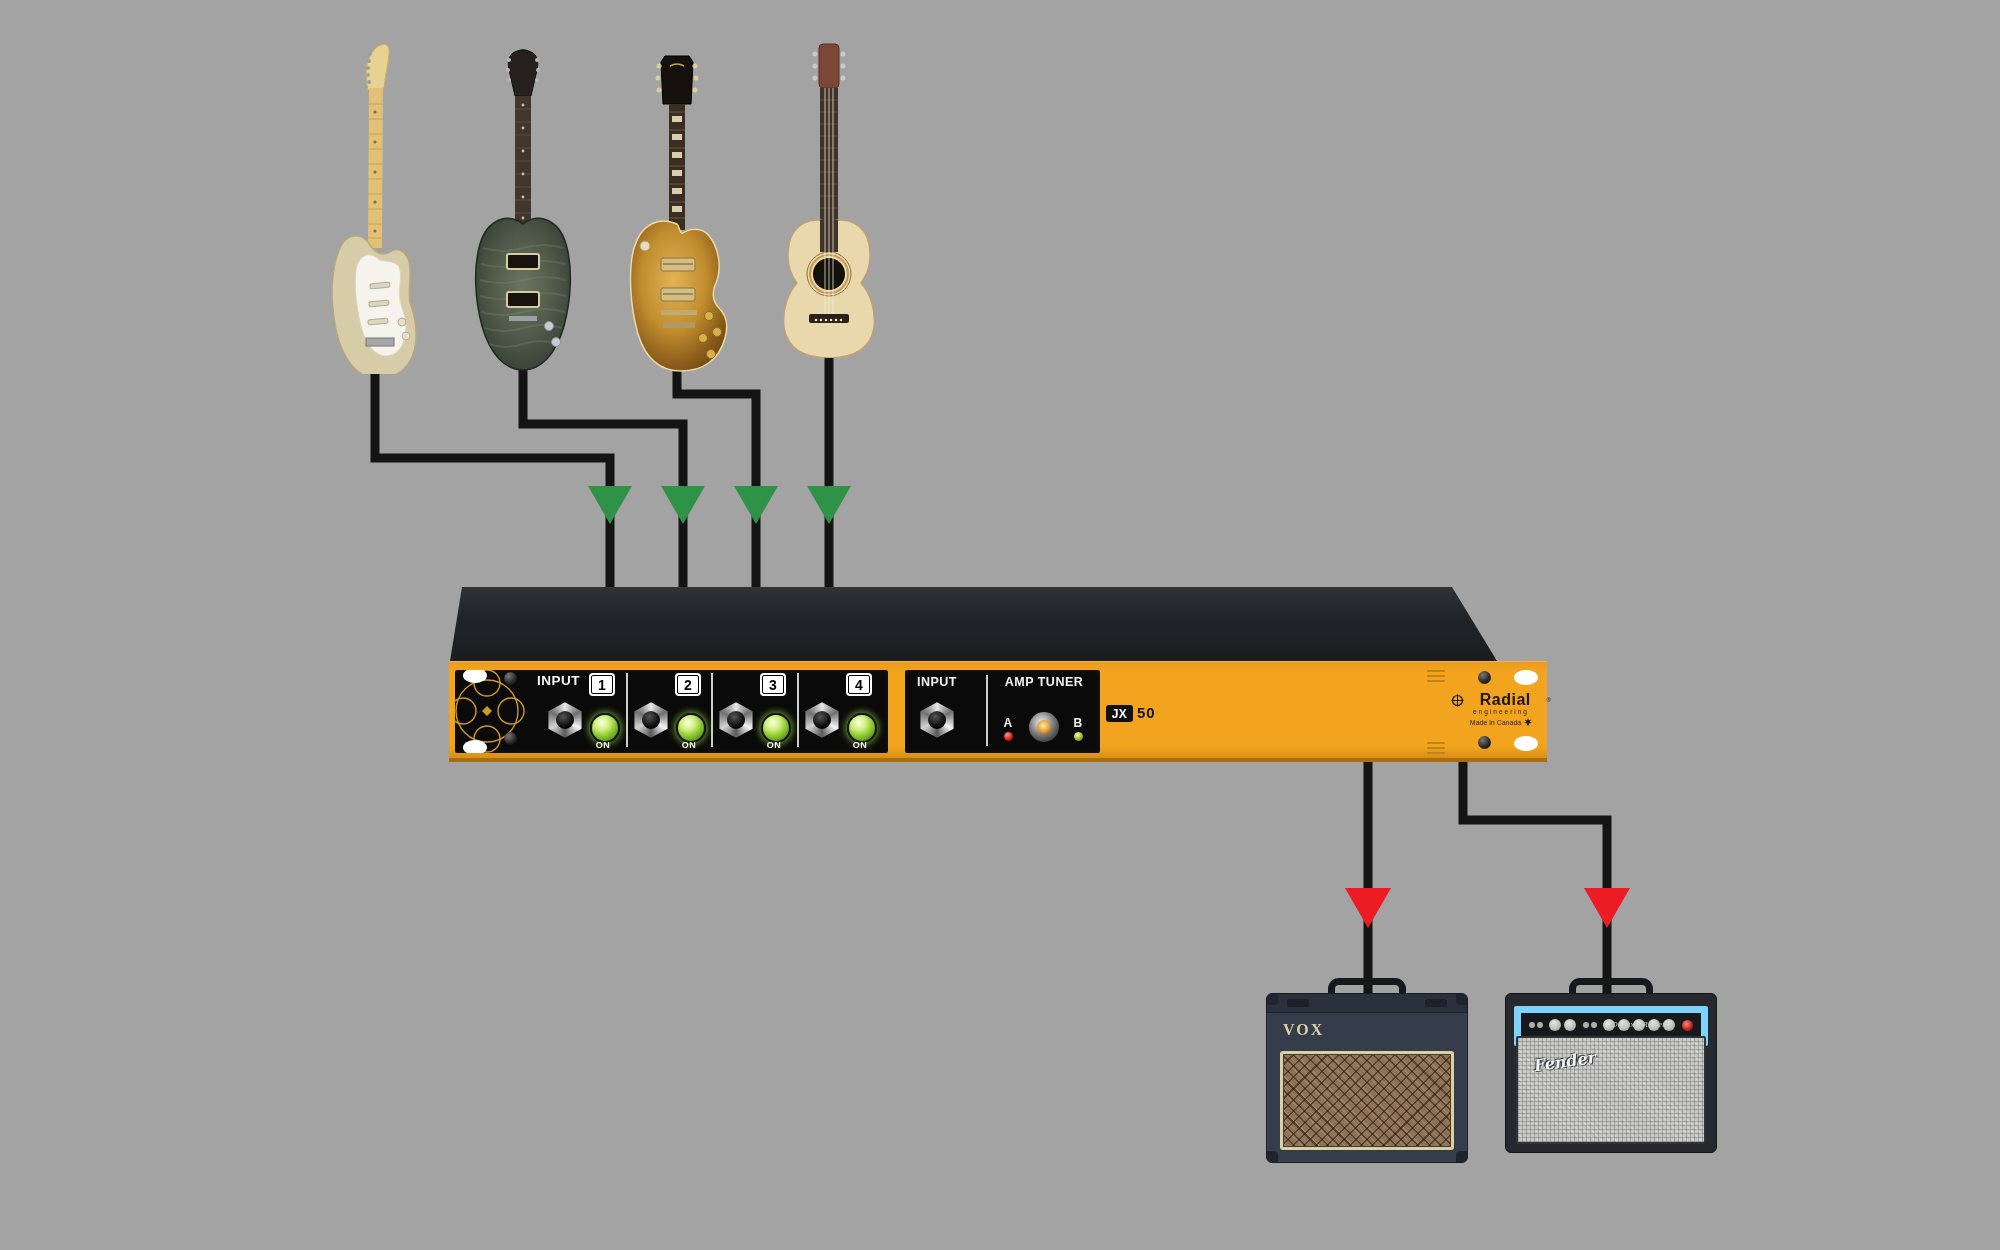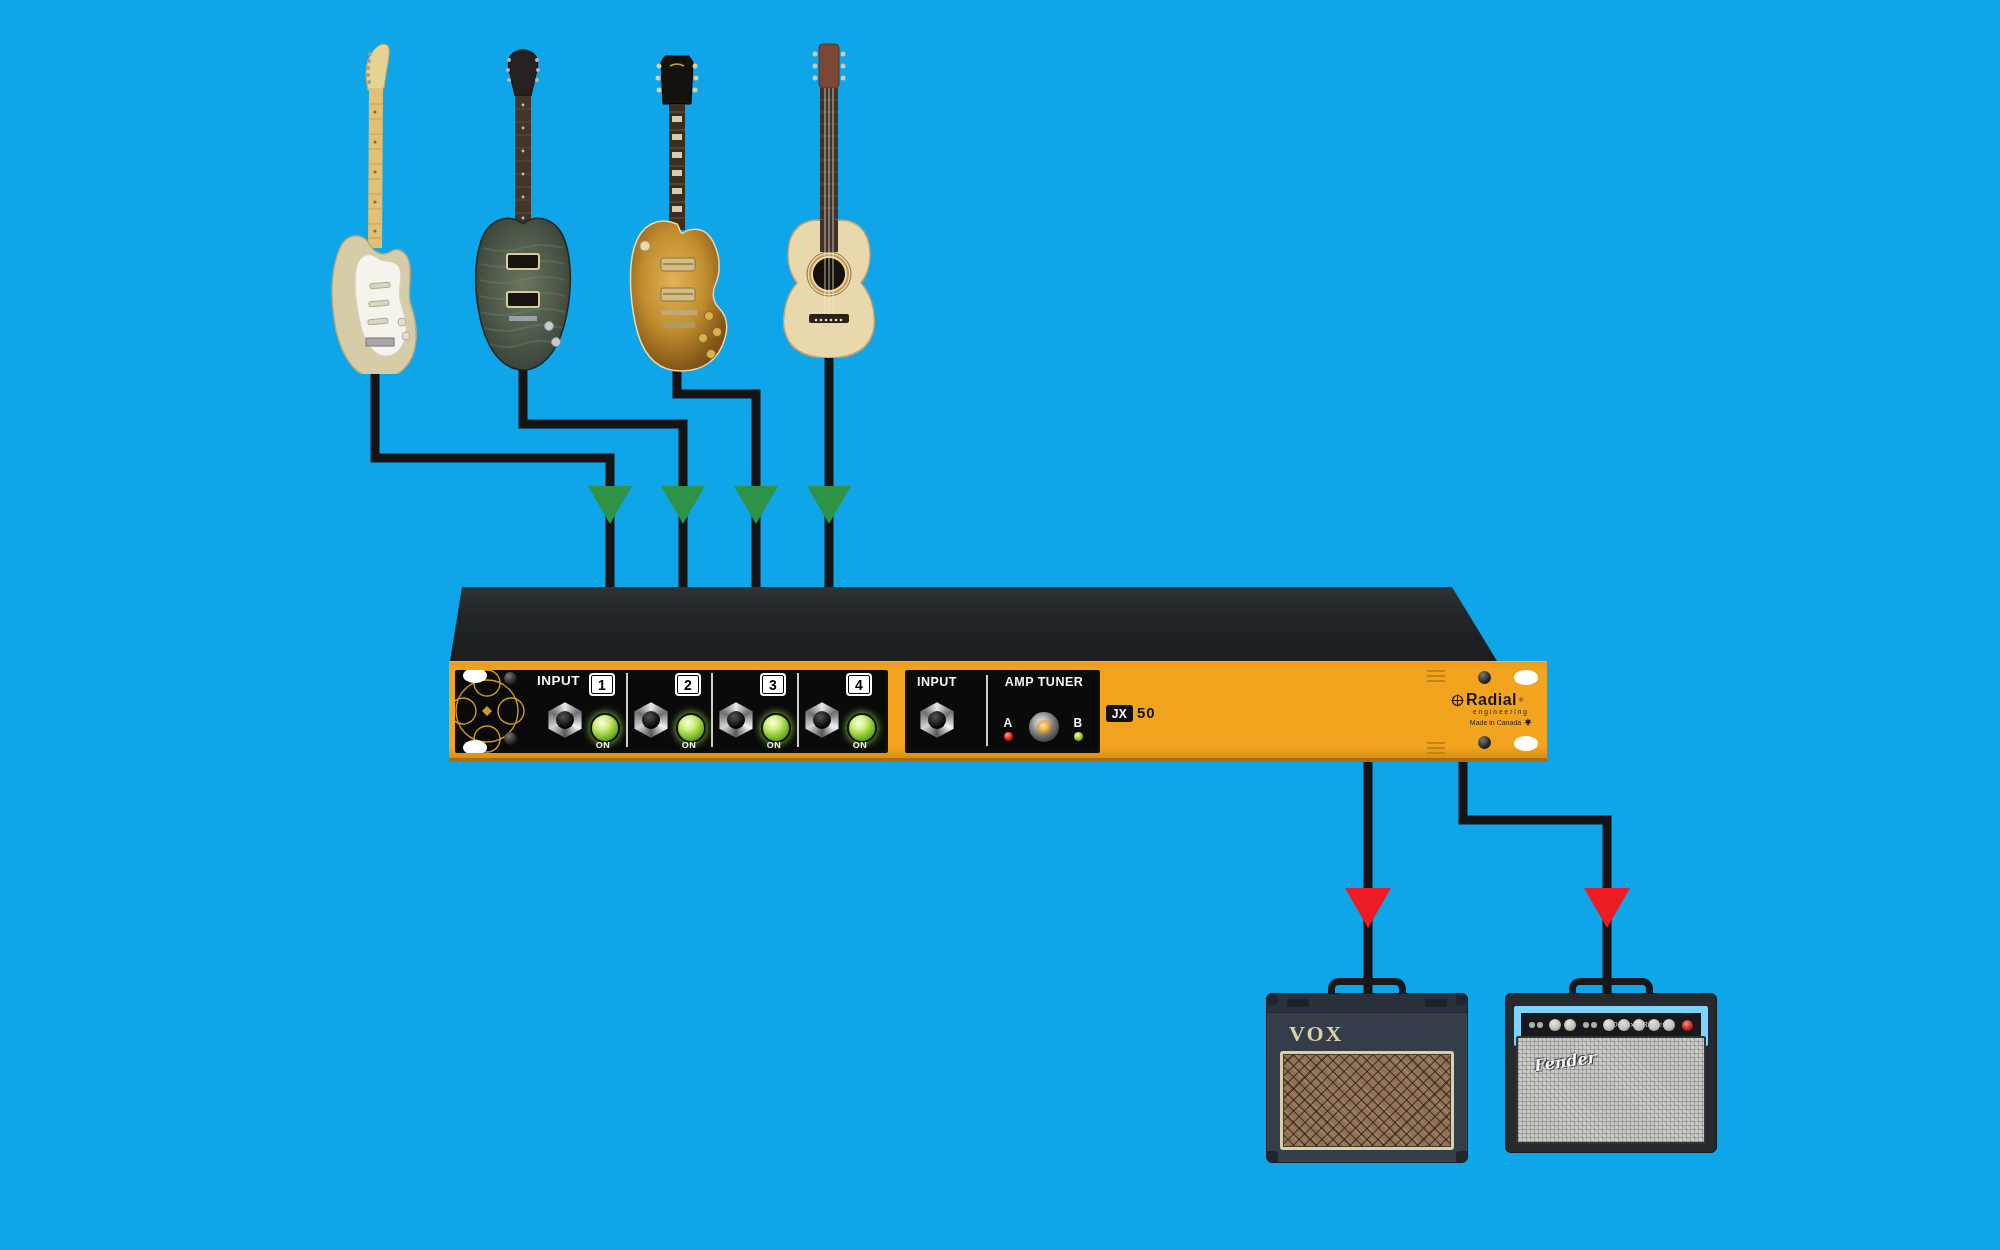--- a/index.html
+++ b/index.html
@@ -1,16 +1,16 @@
 <!DOCTYPE html>
 <html style="--panel-yellow: #F2A41F; --inset-black: #0A0A0A; --cable-black: #141414; --arrow-green: #2E9247; --arrow-red: #ED1C24; --vox-cabinet: #363D4A; --vox-grille: #8D7257; --vox-cream: #D9D0A6; --fender-black: #26292D; --fender-grille: #C6C7C1;"><head>
 <meta charset="utf-8">
 <style>
   html,body{margin:0;padding:0;background:#ffffff;}
-  .stage{position:relative;width:2000px;height:1250px;background:#0ea5e9;overflow:hidden;
+  .stage{position:relative;width:2000px;height:1250px;background:#a3a3a3;overflow:hidden;
          font-family:"Liberation Sans", sans-serif;}
   svg{display:block;}
 
   
   #cable-layer{position:absolute;left:0;top:0;z-index:1;}
   .cable{fill:none;stroke:var(--cable-black,#141414);stroke-width:9;stroke-linejoin:miter;}
   .arrow-green{fill:var(--arrow-green,#2E9247);}
   .arrow-red{fill:var(--arrow-red,#ED1C24);}
 
   
@@ -51,37 +51,37 @@
   .ab-button{position:absolute;width:30px;height:30px;border-radius:50%;
     background:radial-gradient(circle at 42% 36%,#f2f2f2,#bdbdbd 22%,#7e7e7e 45%,#4a4a4a 70%,#2e2e2e);}
   .ab-button::after{content:'';position:absolute;inset:8px;border-radius:50%;
     background:radial-gradient(circle at 45% 40%,#ffecb0,#e09a2e 55%,#7c4a0e);}
   .jx-badge{position:absolute;left:657px;top:44px;width:27px;height:17px;background:#101010;
     border-radius:3px;color:#fff;font-weight:bold;font-size:12px;display:flex;align-items:center;
     justify-content:center;letter-spacing:.5px;}
   .jx-num{position:absolute;left:688px;top:43px;color:#141414;font-weight:bold;font-size:15px;letter-spacing:1px;}
   .vent{position:absolute;width:18px;height:2px;background:#c0competent;background:#c08414;border-radius:1px;}
   .radial-logo{position:absolute;left:1002px;top:30px;width:100px;text-align:center;color:#171513;}
-  .radial-row{display:flex;align-items:center;justify-content:flex-start;gap:2px;}
+  .radial-row{display:flex;align-items:center;justify-content:space-between;gap:2px;}
   .radial-word{font-size:16px;font-weight:bold;letter-spacing:.5px;}
   .radial-reg{font-size:6px;vertical-align:top;}
   .radial-sub{font-size:6.5px;letter-spacing:2px;margin-top:-1px;color:#2d2410;}
   .radial-origin{font-size:7px;margin-top:3px;color:#2d2410;display:flex;align-items:center;justify-content:center;gap:3px;}
 
   
   .amp{position:absolute;z-index:3;}
   .amp-vox{left:1266px;top:993px;width:202px;height:170px;}
   .handle{position:absolute;left:50%;transform:translateX(-50%);top:-15px;width:64px;height:22px;
     border:7px solid #17191d;border-bottom:none;border-radius:11px 11px 0 0;}
   .vox-cab{position:absolute;inset:0;background:var(--vox-cabinet,#363D4A);border:1px solid #181b22;
     border-radius:6px;overflow:hidden;box-shadow:inset 0 0 0 1px rgba(255,255,255,.05);}
   .vox-toprail{position:absolute;left:0;right:0;top:0;height:18px;background:#2b313c;border-bottom:1px solid #1f242d;}
   .vox-latch{position:absolute;top:5px;width:22px;height:8px;background:#1d2129;border-radius:2px;}
-  .vox-logo{position:absolute;left:22px;top:27px;color:var(--vox-cream,#D9D0A6);font-weight:bold;
-    font-size:22px;letter-spacing:2px;font-family:"Liberation Serif",serif;}
+  .vox-logo{position:absolute;left:16px;top:27px;color:var(--vox-cream,#D9D0A6);font-weight:bold;
+    font-size:16px;letter-spacing:2px;font-family:"Liberation Serif",serif;}
   .vox-frame{position:absolute;left:13px;right:13px;top:57px;bottom:12px;border:3px solid var(--vox-cream,#D9D0A6);
     border-radius:3px;background-color:var(--vox-grille,#8D7257);
     background-image:repeating-linear-gradient(45deg,rgba(38,24,12,.55) 0 1.5px,transparent 1.5px 8px),
                      repeating-linear-gradient(-45deg,rgba(38,24,12,.55) 0 1.5px,transparent 1.5px 8px),
                      repeating-linear-gradient(45deg,rgba(255,226,180,.15) 2px 3px,transparent 3px 8px);
     box-shadow:inset 0 0 0 1px #4a3a28;}
   .vox-corner{position:absolute;width:15px;height:15px;background:#20242c;border-radius:4px;}
 
   .amp-fender{left:1505px;top:993px;width:212px;height:160px;}
   .f-cab{position:absolute;inset:0;background:var(--fender-black,#26292D);border:1px solid #121417;

